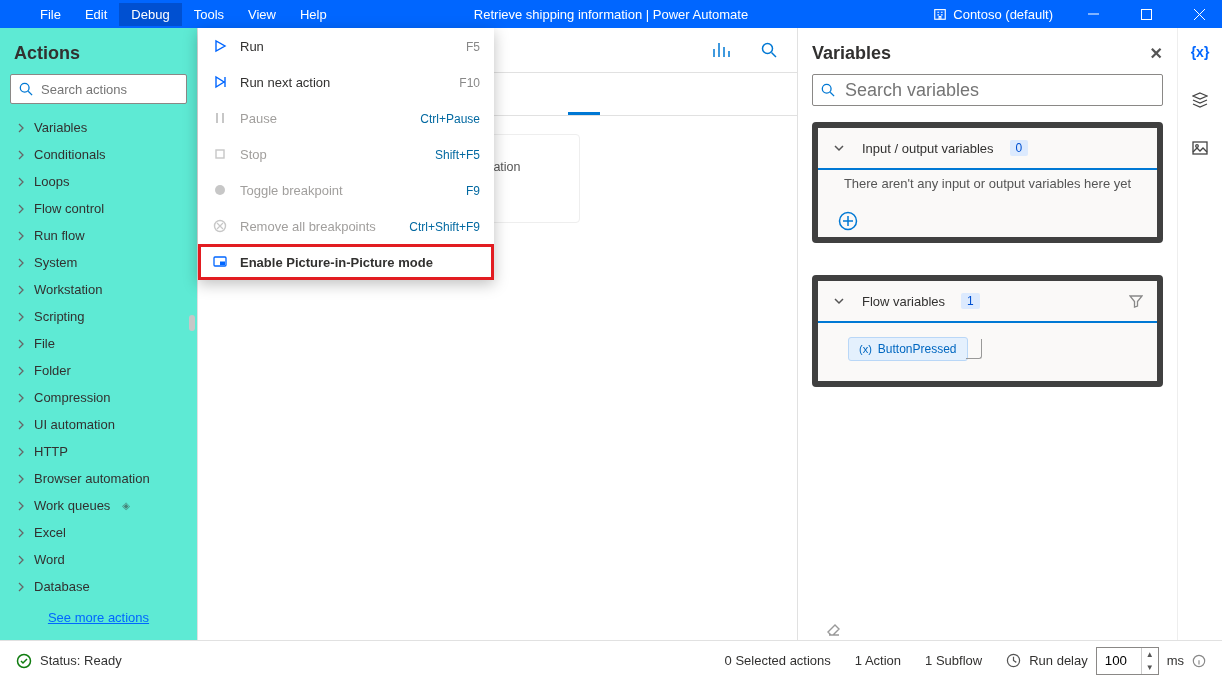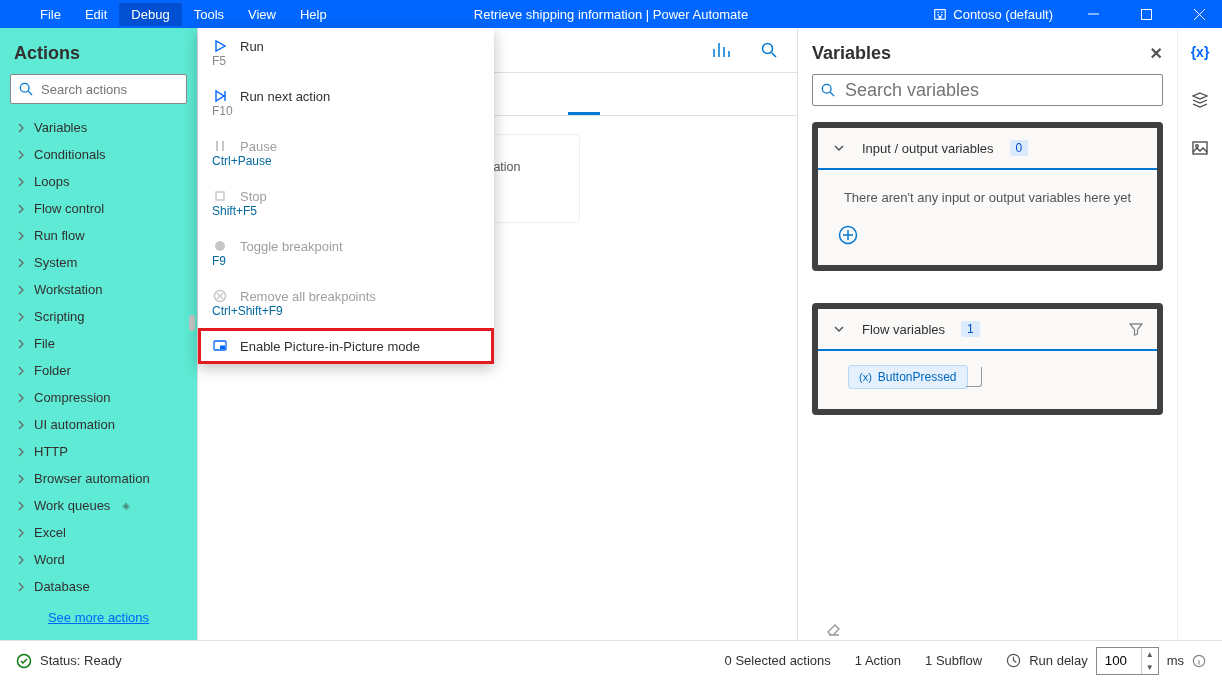--- a/index.html
+++ b/index.html
@@ -35,38 +35,38 @@
   .tabbar { height:43px; border-bottom:1px solid #e1e1e1; display:flex; align-items:flex-end; }
   .tab { padding:10px 16px; border-bottom:3px solid transparent; margin-left:370px; }
   .flowdoc { padding:18px 20px; flex:1; }
   .stepcard { background:#fff; border:1px solid #eee; border-radius:4px; padding:2px 8px 8px 8px; width:370px; margin-left:-8px; font-size:12.5px; line-height:1.5; color:#555; }
   .step-title { font-weight:600; color:#323130; margin-bottom:2px; }
   .kv { color:#0078d4; }
   .var-pill { color:#0078d4; }
 
   
   .dropdown { position:absolute; top:0; left:0; width:296px; background:#fff; box-shadow:0 4px 14px rgba(0,0,0,0.25); z-index:20; }
-  .ddrow { display:flex; align-items:flex-start; justify-content:space-between; padding:10px 14px; cursor:default;flex-direction:column; }
+  .ddrow { display:flex; align-items:flex-end; justify-content:space-between; padding:10px 14px; cursor:default; }
   .ddrow.disabled { color:#a19f9d; }
   .ddrow .lbl { display:flex; align-items:center; gap:12px; }
   .ddrow .sc { color:#888; font-size:12px; }
   .ddrow.disabled .sc { color:#0369a1; }
   .ddico { width:16px; height:16px; display:flex; align-items:center; justify-content:center; }
-  .highlight-box { box-shadow:0 0 0 3px #e21c21 inset; }
+  .highlight-box { box-shadow:0 0 0 3px #e21c21 inset;font-weight:bold; }
 
   
   .vars { width:380px; display:flex; flex-direction:column; border-right:1px solid #eee; }
   .vars-head { font-size:18px; font-weight:600; padding:15px 14px 10px; display:flex; align-items:center; justify-content:space-between; }
   .var-search { margin:0 14px 16px; display:flex; align-items:center; border:1px solid #8a8886; background:#fff; height:32px; padding:0 8px; gap:8px; border-radius:2px; }
   .var-search input { border:none; outline:none; flex:1; font-size:18px; }
   .vsection { margin:0 14px 32px; border:6px solid #404040; border-radius:4px; background:#faf9f8; }
   .vsection-head { display:flex; align-items:center; justify-content:space-between; padding:12px 14px; border-bottom:2px solid #0078d4; }
   .vsection-title-wrap { display:flex; align-items:center; gap:16px; flex:1; }
   .badge { background:#dceafe; color:#0050d1; border-radius:2px; padding:1px 6px; font-size:12px; }
-  .vsection-body { padding:20px 20px; text-align:center; color:#555; font-size:13px; }
+  .vsection-body { padding:6px 20px; text-align:center; color:#555; font-size:13px; }
   .addbtn { color:#0078d4; cursor:pointer; }
   .chip { display:inline-flex; align-items:center; gap:6px; background:#e4f0fd; border:1px solid #b9d7f7; border-radius:3px; padding:4px 10px; color:#0067c0; font-size:12px; }
   .chip-ghost { border-right:1px solid #999; border-bottom:1px solid #999; padding:2px 6px; border-bottom-right-radius:3px; margin-left:-2px}
   .chev { width:14px; display:inline-block; }
   .closeX { cursor:pointer; font-size:16px; color:#555; }
   .filter-ic { color:#888; }
 
   .eraser-bar { text-align:right; padding:0 28px 2px; color:#888; }
 
   

